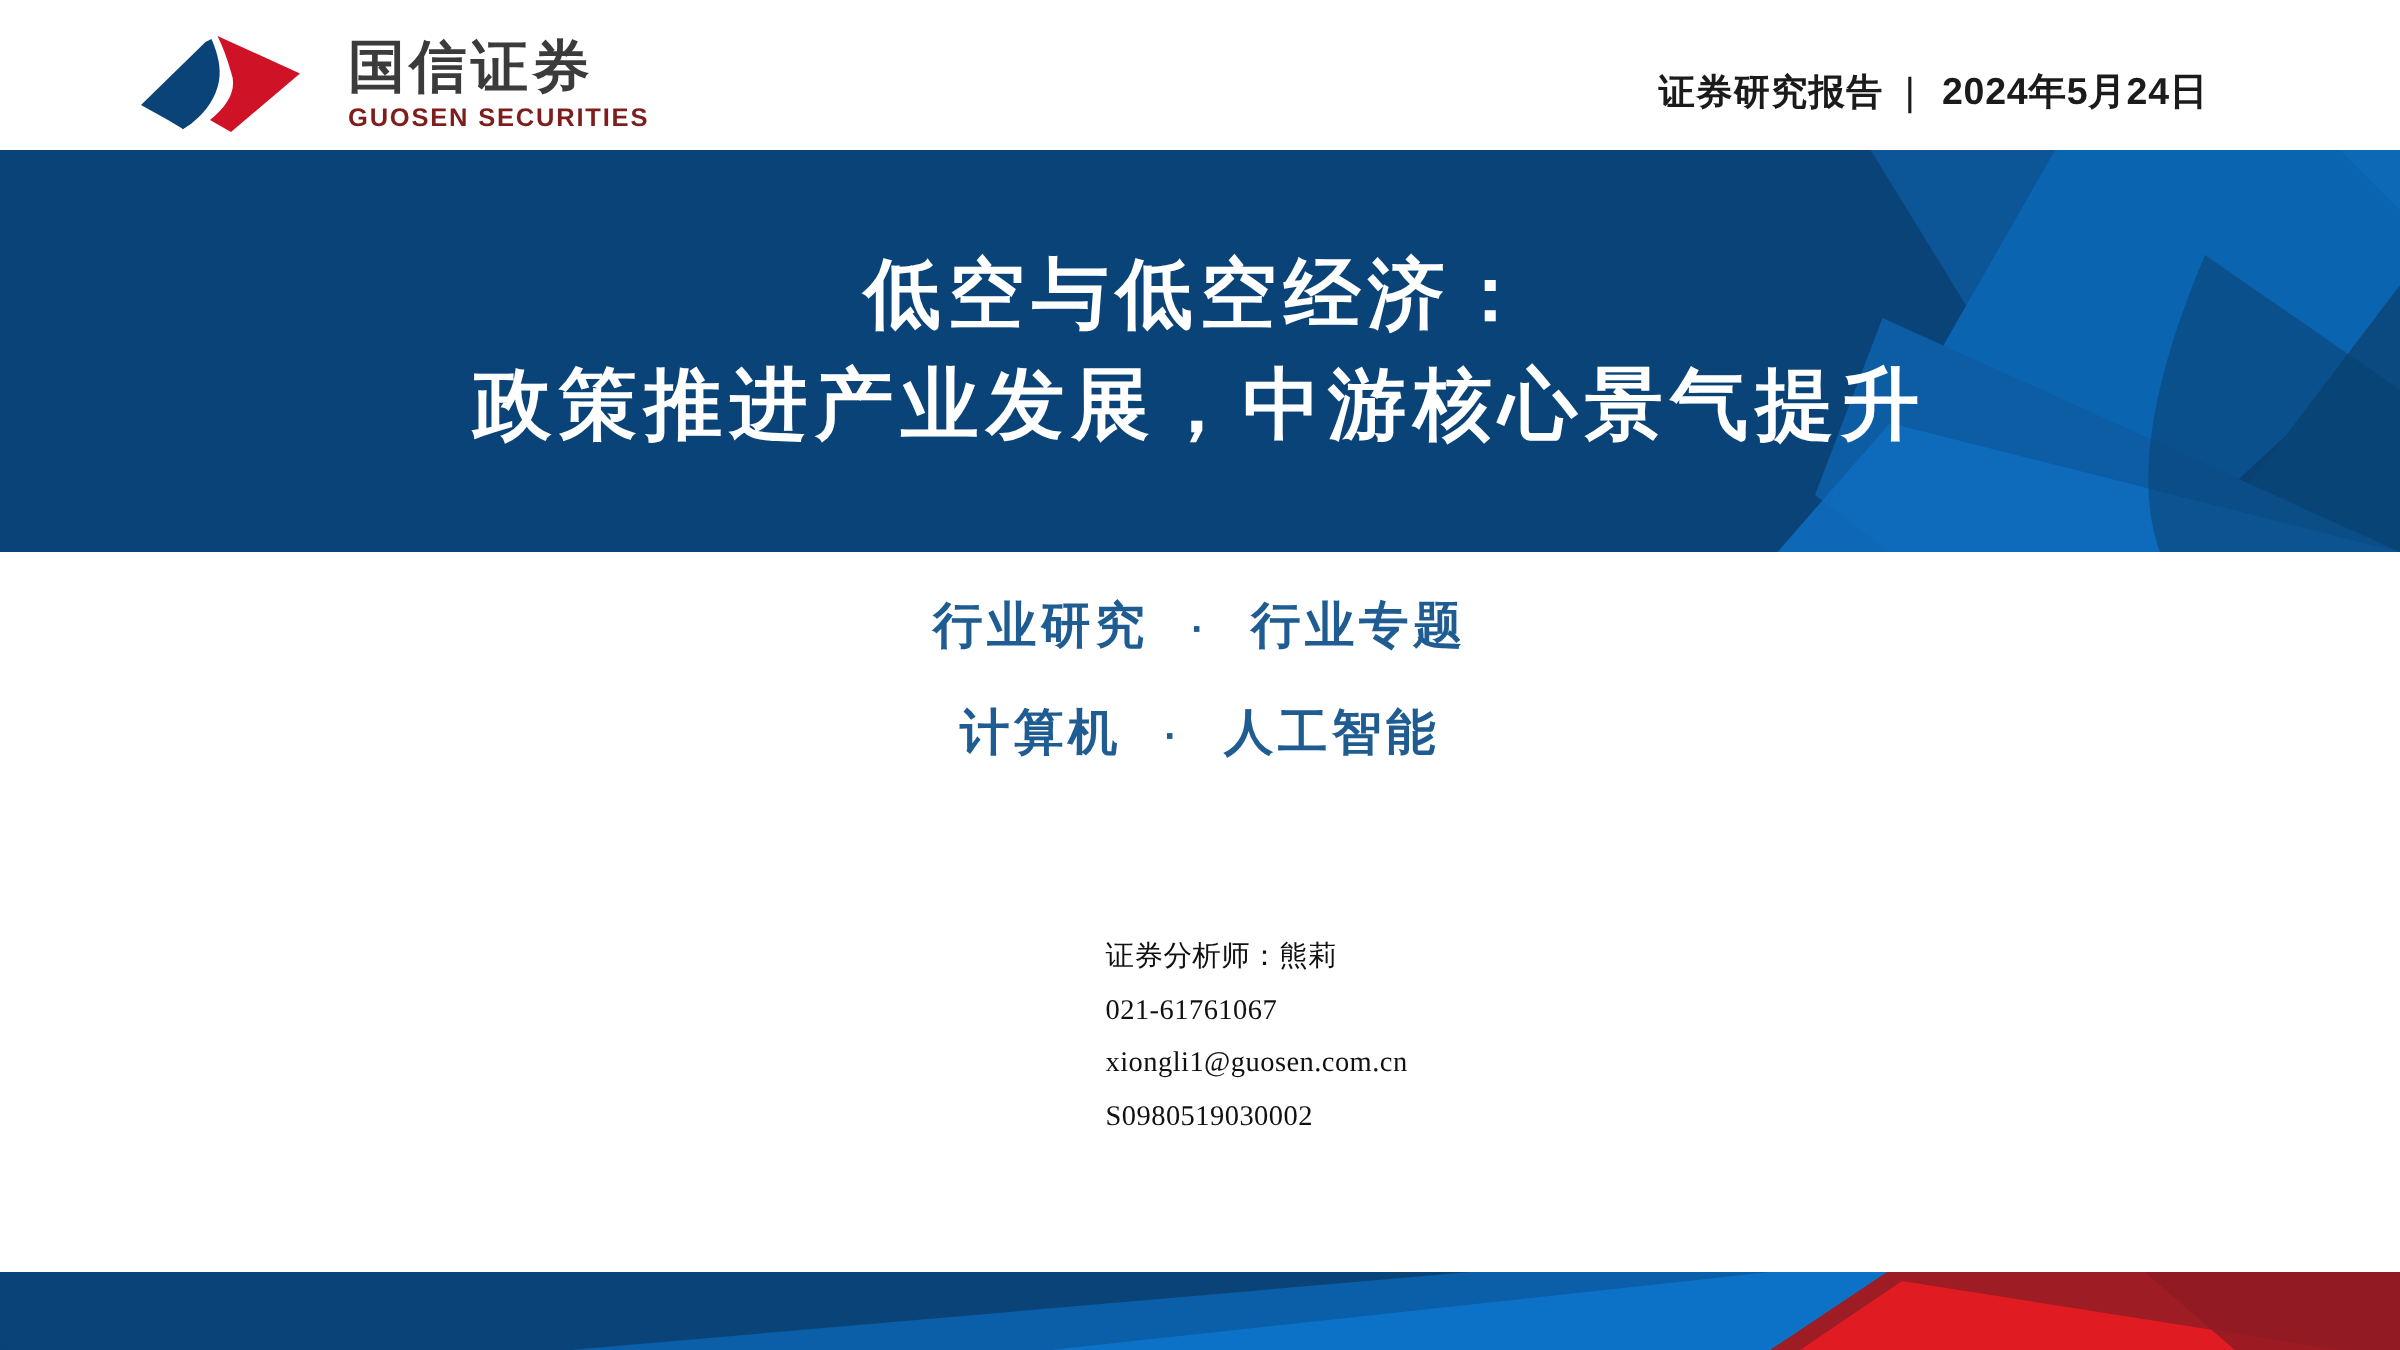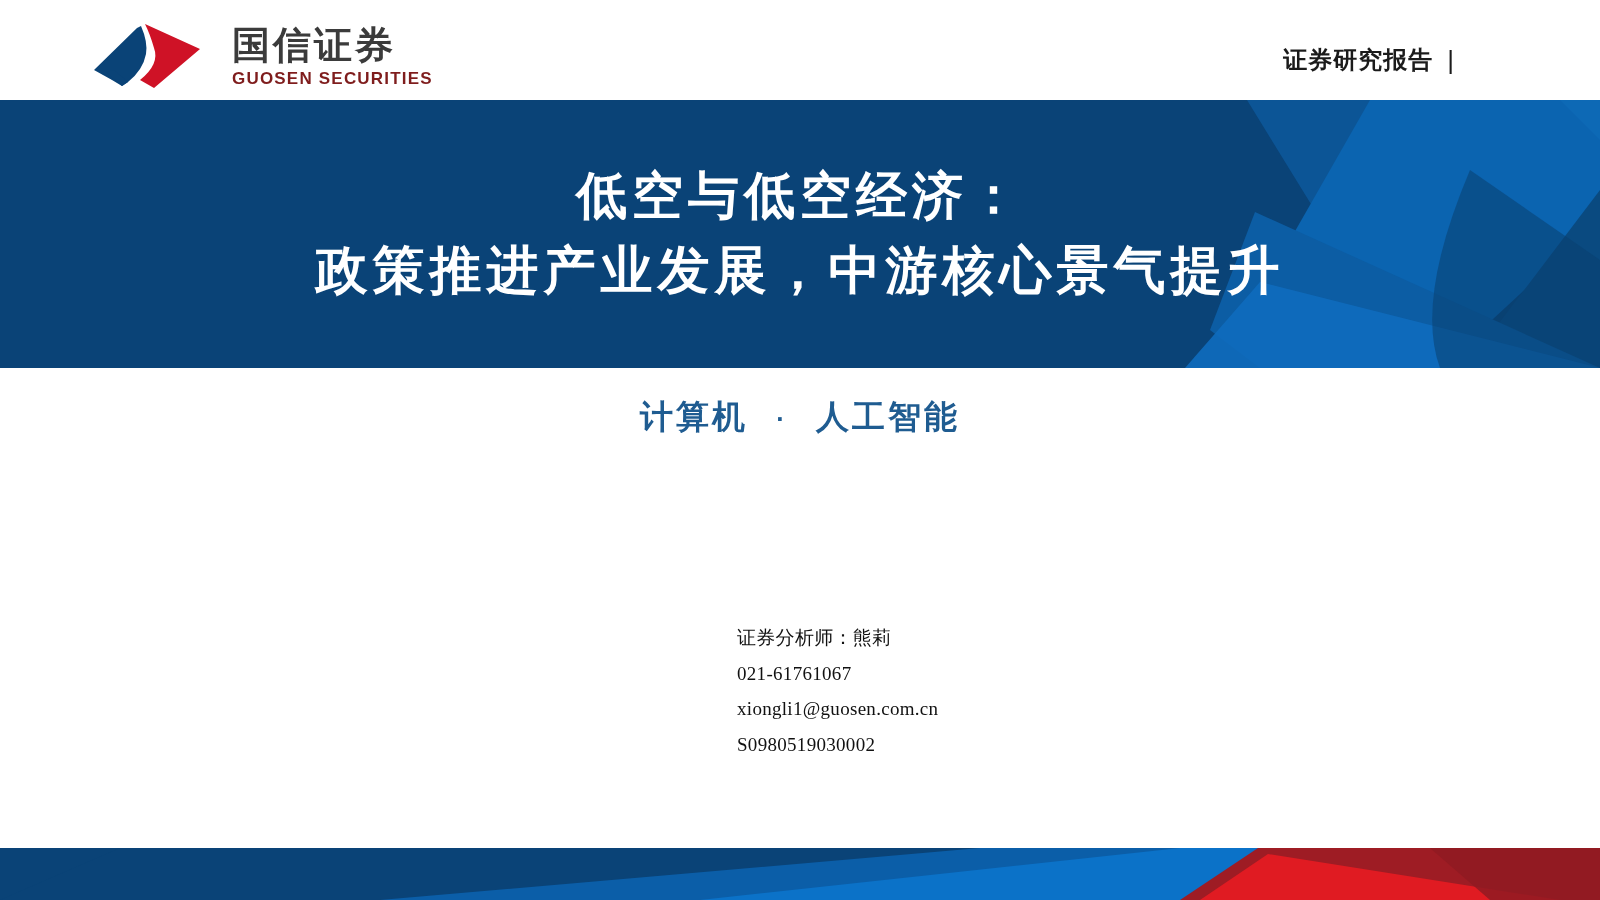--- a/index.html
+++ b/index.html
@@ -154,20 +154,21 @@
       </svg>
       <div class="logo-text">
         <span class="logo-cn">国信证券</span>
         <span class="logo-en">GUOSEN SECURITIES</span>
       </div>
     </div>
 
     <div class="header-right">
       <span class="hdr-label">证券研究报告</span>
       <span class="hdr-sep">|</span>
+      <span class="hdr-date">2024年5月24日</span>
     </div>
 
   </div>
 
   <div class="banner">
     <svg class="deco" viewBox="0 0 1600 268" preserveAspectRatio="none">
       <rect x="0" y="0" width="1600" height="268" fill="#0a4377"></rect>
       <polygon points="1247,0 1600,0 1600,45 1420,180 1330,135" fill="#0c5596"></polygon>
       <polygon points="1370,0 1600,0 1600,120 1440,268 1300,268 1250,210" fill="#0b64b0"></polygon>
       <polygon points="1600,90 1600,268 1465,268" fill="#0a4a80"></polygon>
@@ -178,20 +179,25 @@
     </svg>
 
     <div class="banner-titles">
       <div class="title-line l1">低空与低空经济：</div>
       <div class="title-line l2">政策推进产业发展，中游核心景气提升</div>
     </div>
   </div>
 
   <div class="meta">
     <div class="meta-line">
+      <span>行业研究</span>
+      <span class="dot-sep">·</span>
+      <span>行业专题</span>
+    </div>
+    <div class="meta-line">
       <span>计算机</span>
       <span class="dot-sep">·</span>
       <span>人工智能</span>
     </div>
   </div>
 
   <div class="analyst">
     <div class="a-name">证券分析师：熊莉</div>
     <div>021-61761067</div>
     <div>xiongli1@guosen.com.cn</div>

